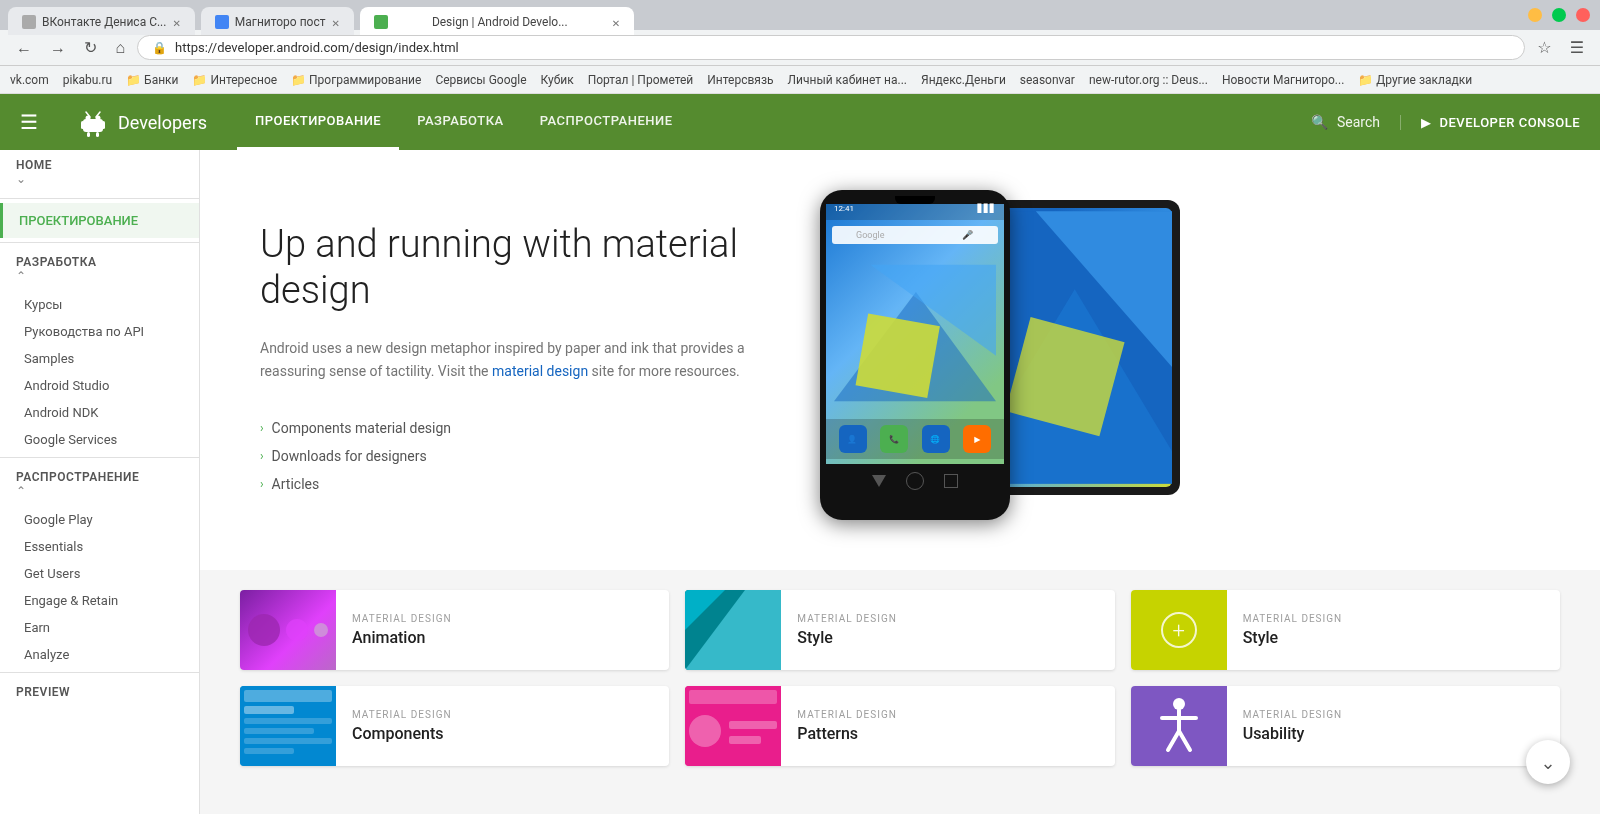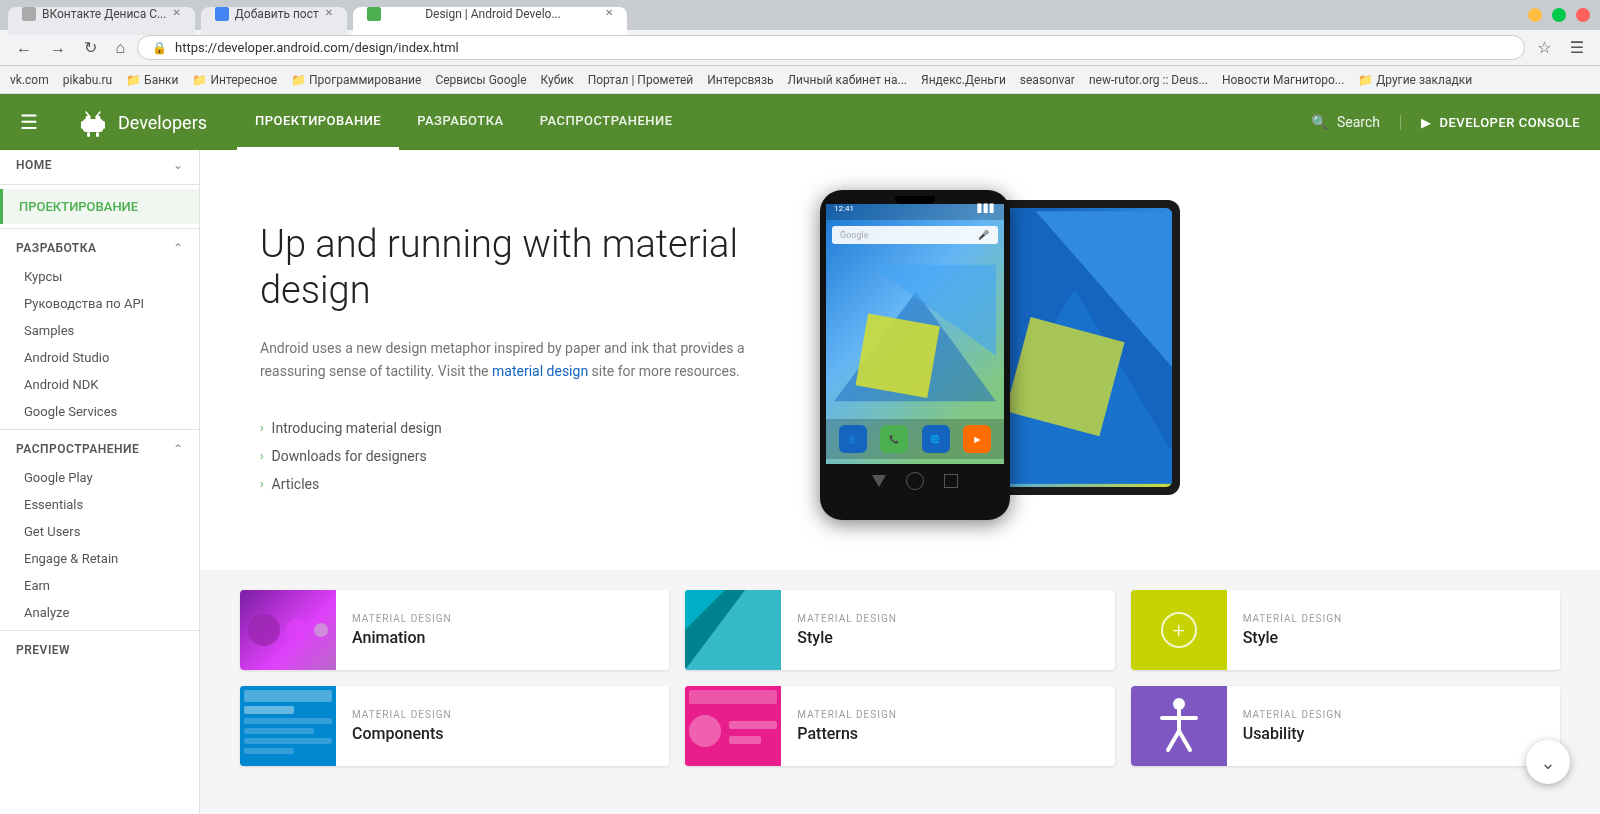--- a/index.html
+++ b/index.html
@@ -1,21 +1,21 @@
 <!DOCTYPE html>
 <html><head>
   <meta charset="utf-8">
   <style>
     * { margin: 0; padding: 0; box-sizing: border-box; }
     body { font-family: 'Roboto', Arial, sans-serif; background: #f5f5f5; font-size: 14px; color: #333; overflow-x: hidden; }
 
     
     .browser-chrome { background: #dee1e6; width: 100%; }
     .browser-titlebar { background: #c8cbd0; height: 30px; display: flex; align-items: center; padding: 0 8px; gap: 6px; }
-    .browser-tab { background: #e8eaed; border-radius: 8px 8px 0 0; padding: 0 14px; font-size: 12px; color: #444; display: flex; align-items: flex-start; gap: 6px; height: 28px; cursor: pointer; margin-top: 12px; }
+    .browser-tab { background: #e8eaed; border-radius: 8px 8px 0 0; padding: 6px 14px; font-size: 12px; color: #444; display: flex; align-items: flex-end; gap: 6px; height: 28px; cursor: pointer; margin-top: 12px; }
     .browser-tab.active { background: #fff; gap: 44px; }
     .browser-tab .tab-close { color: #777; font-size: 10px; cursor: pointer; }
     .browser-tab .favicon { width: 14px; height: 14px; border-radius: 2px; }
     .browser-favicon-green { background: #4caf50; }
     .browser-favicon-blue { background: #4285f4; }
     .browser-favicon-gray { background: #aaa; }
     .browser-toolbar { background: #f1f3f4; height: 36px; display: flex; align-items: center; padding: 0 10px; gap: 6px; border-bottom: 1px solid #ccc; }
     .nav-btn { background: none; border: none; cursor: pointer; color: #555; font-size: 16px; padding: 4px 6px; border-radius: 50%; }
     .address-bar { flex: 1; background: #fff; border: 1px solid #ccc; border-radius: 20px; padding: 4px 14px; font-size: 13px; color: #333; display: flex; align-items: center; gap: 8px; }
     .address-bar .lock-icon { color: #4caf50; font-size: 12px; }
@@ -36,21 +36,21 @@
     .nav-link.active { border-bottom: 3px solid #fff; color: #fff; }
     .nav-right { display: flex; align-items: center; gap: 20px; margin-left: auto; }
     .search-btn { display: flex; align-items: center; gap: 8px; color: rgba(255,255,255,0.9); cursor: pointer; font-size: 14px; }
     .dev-console-btn { display: flex; align-items: center; gap: 8px; color: #fff; cursor: pointer; font-size: 13px; font-weight: 500; letter-spacing: 0.5px; text-transform: uppercase; border-left: 1px solid rgba(255,255,255,0.3); padding-left: 20px; }
 
     
     .main-layout { display: flex; flex: 1; overflow: hidden; }
 
     
     .sidebar { width: 200px; background: #fff; border-right: 1px solid #e0e0e0; overflow-y: auto; flex-shrink: 0; padding-bottom: 20px; }
-    .sidebar-header { display: flex; justify-content: space-between; cursor: pointer; padding: 8px 16px; }
+    .sidebar-header { display: flex; justify-content: space-between; cursor: pointer; padding: 8px 16px; flex-direction: column; }
     .sidebar-header-text { font-size: 12px; font-weight: 600; color: #555; letter-spacing: 0.5px; text-transform: uppercase; }
     .sidebar-chevron { color: #888; font-size: 12px; }
     .sidebar-item { display: block; padding: 6px 16px 6px 24px; font-size: 13px; color: #555; cursor: pointer; }
     .sidebar-divider { height: 1px; background: #e0e0e0; margin: 4px 0; }
     .sidebar-main-item { padding: 10px 16px; font-size: 13px; cursor: pointer; display: flex; align-items: center; justify-content: space-between; }
     .sidebar-main-item.proektirovanie { color: #4caf50; font-weight: 500; background: #f0f7f0; border-left: 3px solid #4caf50; }
 
     
     .content { flex: 1; overflow-y: auto; background: #f5f5f5; }
 
@@ -110,21 +110,21 @@
   <div class="browser-titlebar">
 
     <div class="browser-tab">
       <div class="favicon browser-favicon-gray"></div>
       <span>ВКонтакте Дениса С...</span>
       <span class="tab-close">✕</span>
     </div>
 
     <div class="browser-tab">
       <div class="favicon browser-favicon-blue"></div>
-      <span>Добавить пост</span>
+      <span>Магнитоpo пост</span>
       <span class="tab-close">✕</span>
     </div>
 
     <div class="browser-tab active">
       <div class="favicon browser-favicon-green"></div>
       <span>Design | Android Develo...</span>
       <span class="tab-close">✕</span>
     </div>
     <div style="flex:1"></div>
     <div style="width:14px;height:14px;background:#ffbd44;border-radius:50%;cursor:pointer;margin:0 2px;"></div>
@@ -254,21 +254,21 @@
         <div class="hero-text">
           <h1 class="hero-title">Up and running with material design</h1>
           <p class="hero-desc">
             <span>Android uses a new design metaphor inspired by paper and ink that provides a reassuring sense of tactility. Visit the</span>
             <a class="hero-link">material design</a>
             <span>site for more resources.</span>
           </p>
           <ul class="hero-links-list">
             <li>
               <span class="hero-chevron">›</span>
-              <span>Introducing material design</span>
+              <span>Components material design</span>
             </li>
             <li>
               <span class="hero-chevron">›</span>
               <span>Downloads for designers</span>
             </li>
             <li>
               <span class="hero-chevron">›</span>
               <span>Articles</span>
             </li>
           </ul>
@@ -292,21 +292,21 @@
             <div class="phone-device">
               <div class="phone-device-notch"></div>
               <div class="phone-device-screen">
 
                 <div style="background:rgba(0,0,0,0.2);height:16px;display:flex;padding:0 8px;gap:4px;">
                   <span style="color:white;font-size:8px;">12:41</span>
                   <div style="flex:1"></div>
                   <span style="color:white;font-size:8px;">▋▋▋</span>
                 </div>
 
-                <div style="background:rgba(255,255,255,0.9);margin:6px;border-radius:3px;padding:4px 8px;display:flex;align-items:center;gap:4px;">
+                <div style="background:rgba(255,255,255,0.9);margin:6px;border-radius:3px;padding:4px 24px;display:flex;align-items:center;gap:4px;">
                   <span style="color:#aaa;font-size:9px;">Google</span>
                   <div style="flex:1"></div>
                   <span style="font-size:9px;">🎤</span>
                 </div>
 
                 <div style="flex:1;padding:8px;position:relative;overflow:hidden;">
                   <svg width="100%" height="150" viewBox="0 0 178 150">
                     <rect width="178" height="150" fill="transparent"></rect>
                     <polygon points="0,150 90,30 178,150" fill="#1565c0" opacity="0.5"></polygon>
                     <polygon points="40,0 178,0 178,100" fill="#42a5f5" opacity="0.6"></polygon>

